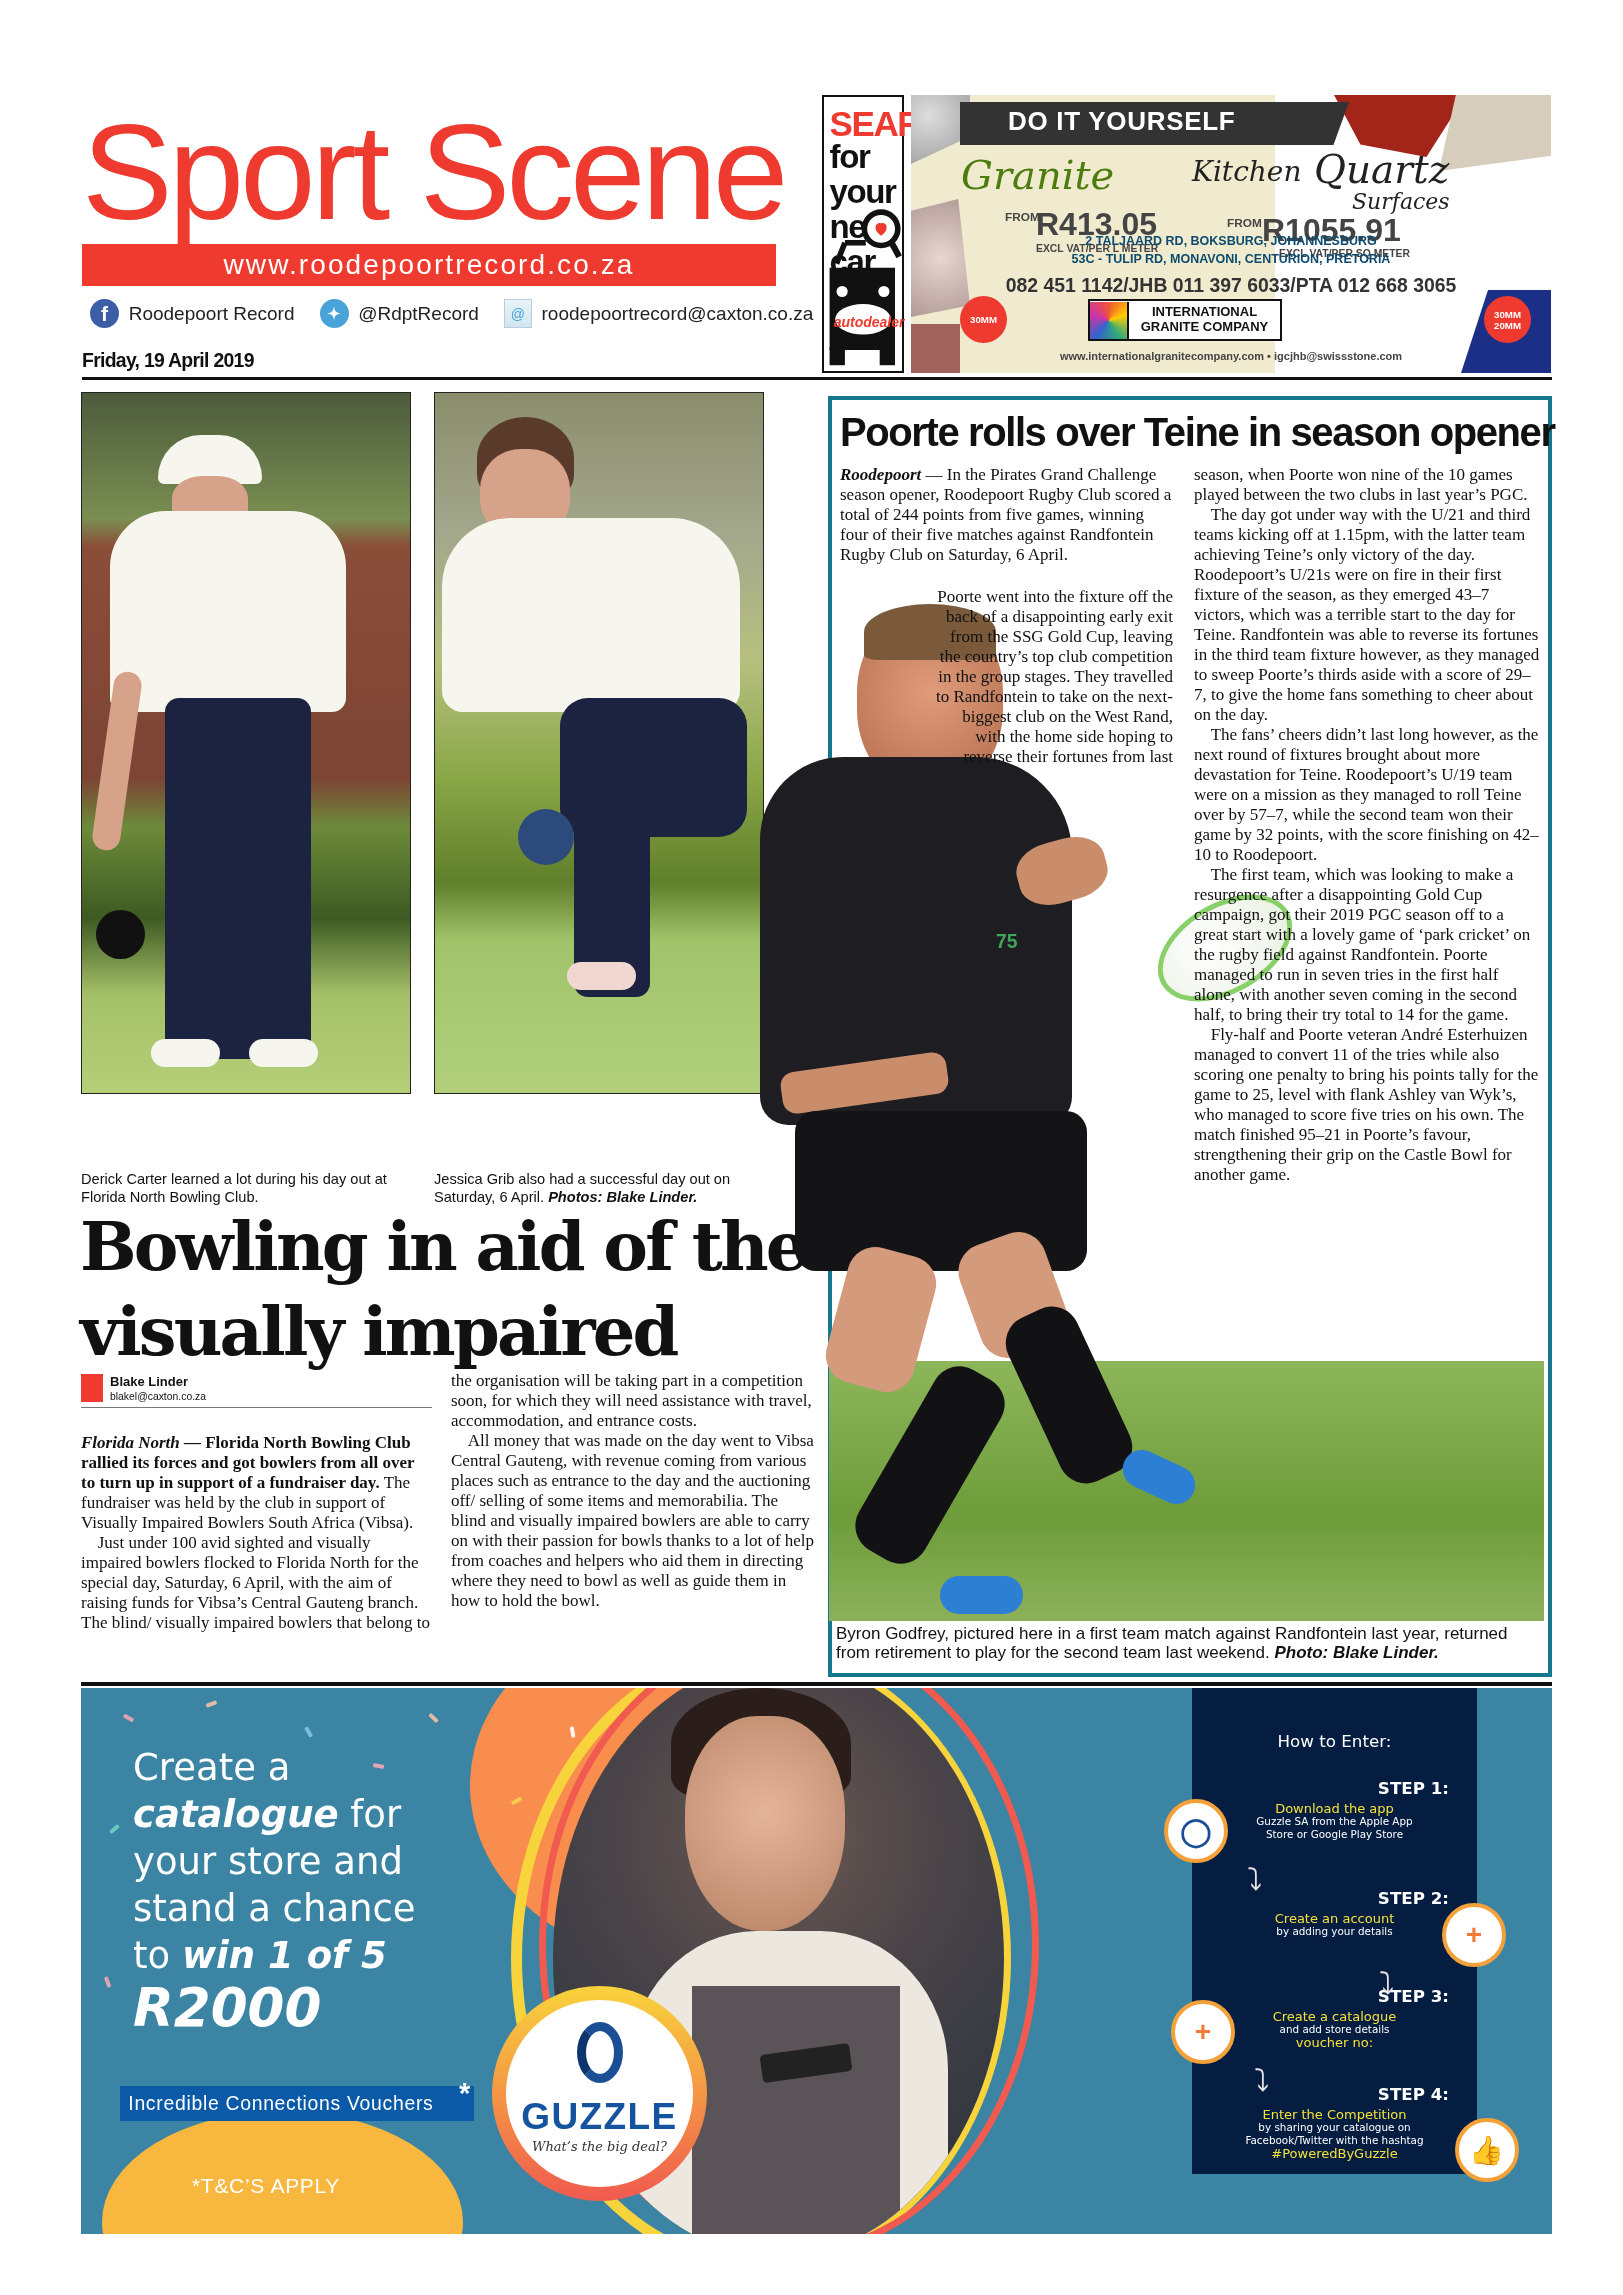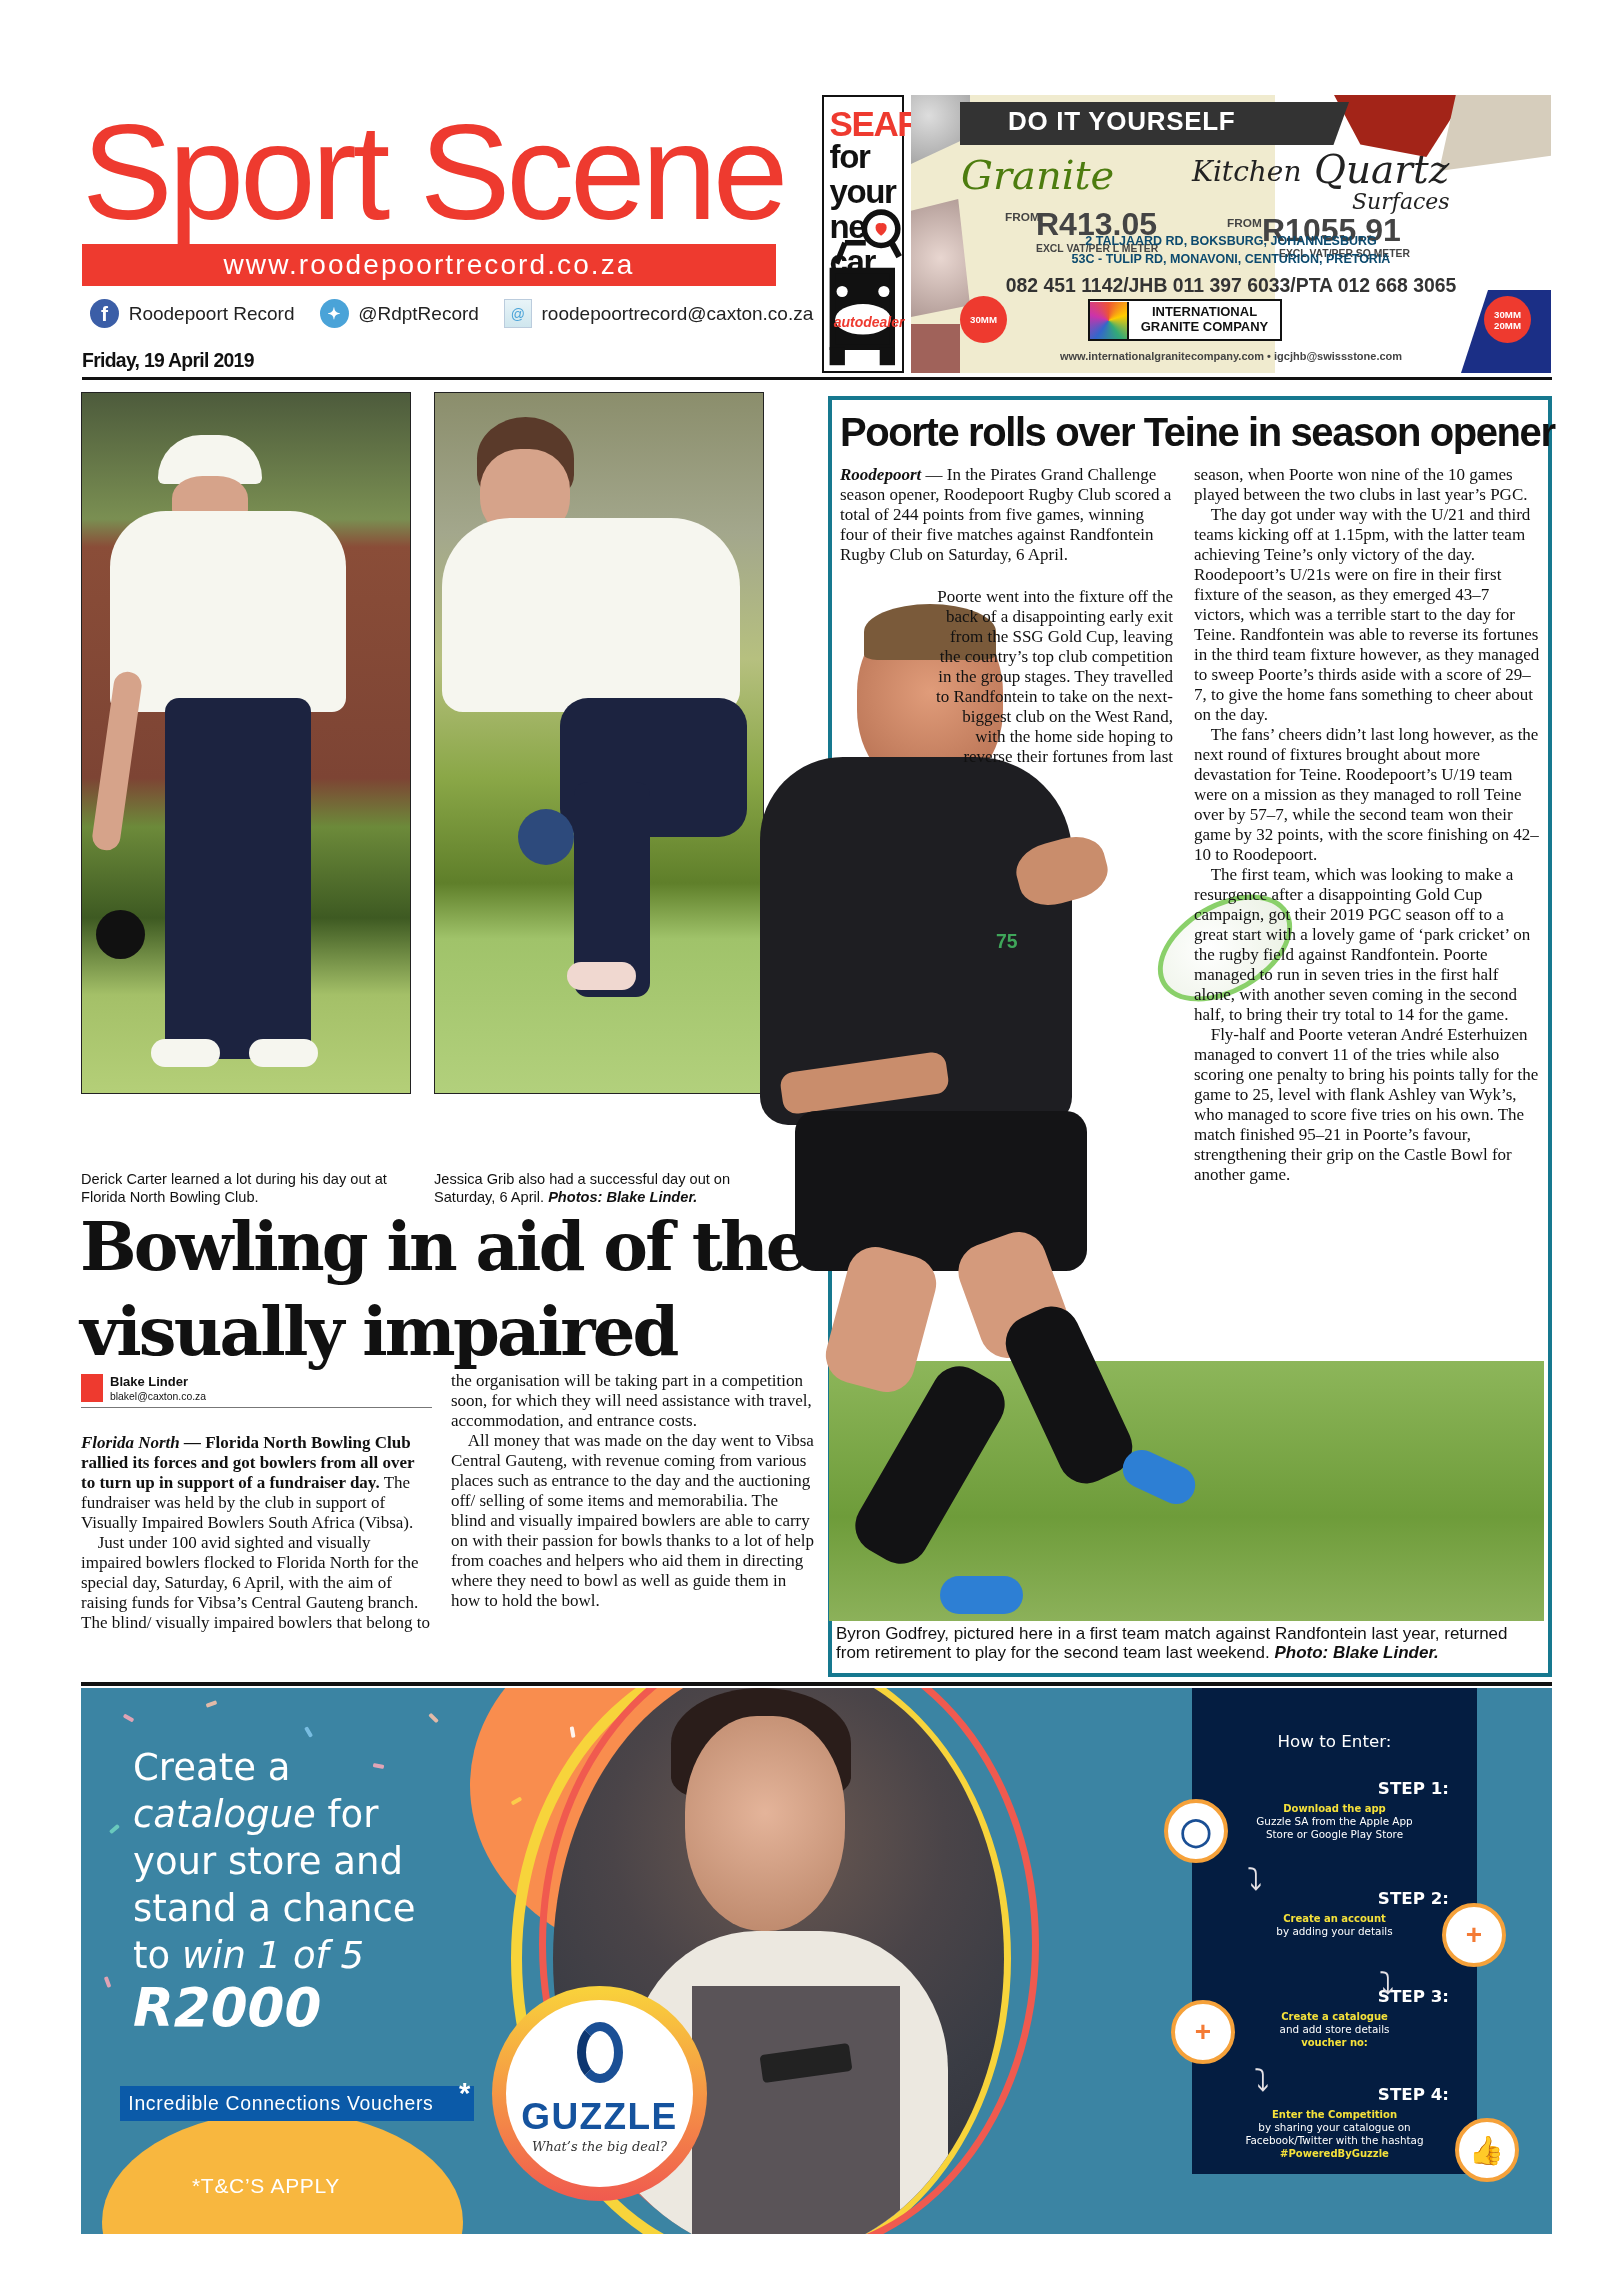--- a/index.html
+++ b/index.html
@@ -91,35 +91,35 @@
   .gz-orange { position: absolute; left: 389px; top: -83px; width: 444px; height: 361px; border-radius: 50%; background: #f98d4e; }
   .gz-yellow-bottom { position: absolute; left: 21px; top: 423px; width: 361px; height: 222px; border-radius: 50%; background: #f8b73f; }
   .gz-photo-ring { position: absolute; left: 430px; top: -42px; width: 500px; height: 625px; border-radius: 50%; border: 11px solid #f7d43b; }
   .gz-photo-ring2 { position: absolute; left: 458px; top: -56px; width: 500px; height: 625px; border-radius: 50%; border: 7px solid #f05a4f; }
   .gz-photo { position: absolute; left: 472px; top: -28px; width: 451px; height: 597px; border-radius: 50%; background: radial-gradient(circle at 50% 30%, #6c5a52 0%, #4a4448 35%, #3a3c44 60%, #2c2e36 100%); overflow: hidden; }
   .gz-face { position: absolute; left: 132px; top: 56px; width: 160px; height: 215px; border-radius: 45% 45% 48% 48%; background: radial-gradient(circle at 50% 45%, #e4b49a, #b88366); }
   .gz-hair { position: absolute; left: 118px; top: 28px; width: 180px; height: 111px; border-radius: 50% 50% 20% 20%; background: #2a1d1a; }
   .gz-shirt { position: absolute; left: 76px; top: 271px; width: 319px; height: 347px; border-radius: 40% 40% 0 0; background: #ece8e0; }
   .gz-apron { position: absolute; left: 139px; top: 326px; width: 208px; height: 292px; background: #5a5458; }
   .gz-headline { position: absolute; left: 52px; top: 56px; width: 389px; font-family: "DejaVu Sans", sans-serif; font-size: 37px; line-height: 47px; color: #fff; font-weight: normal; }
-  .gz-headline b { font-weight: normal; font-style: italic; }
+  .gz-headline b { font-weight: bold; font-style: italic; }
   .gz-big { font-size: 53px; font-weight: bold; font-style: italic; line-height: 57px; }
   .gz-voucher { position: absolute; left: 39px; top: 398px; width: 354px; height: 35px; background: #0b5aa8; color: #fff; font-size: 19.4px; line-height: 35px; padding-left: 8.3px; letter-spacing: 0.7px; }
   .gz-star { position: absolute; left: 378px; top: 389px; color: #fff; font-size: 29px; font-weight: bold; }
   .gz-tcs { position: absolute; left: 111px; top: 486px; color: #fff; font-size: 21px; letter-spacing: 0.7px; }
   .gz-logo-ring { position: absolute; left: 411px; top: 298px; width: 215px; height: 215px; border-radius: 50%; background: linear-gradient(#f9d33b, #f05a4f); }
   .gz-logo { position: absolute; left: 425px; top: 312px; width: 187px; height: 187px; border-radius: 50%; background: #fff; text-align: center; }
   .gz-logo-mark { position: absolute; left: 71px; top: 22px; width: 46px; height: 61px; border-radius: 50%; border: 9.7px solid #1a4f95; border-left-color: #0d3670; }
   .gz-logo-name { position: absolute; left: 0; width: 187px; top: 96px; font-size: 37px; font-weight: bold; color: #15539e; letter-spacing: 1.4px; }
   .gz-logo-tag { position: absolute; left: 0; width: 187px; top: 139px; font-family: "DejaVu Serif", serif; font-style: italic; font-size: 13px; color: #333; }
   .gz-howto { position: absolute; left: 1111px; top: 0; width: 285px; height: 486px; background: #041d41; color: #fff; text-align: center; font-family: "DejaVu Sans", sans-serif; }
   .gz-howto-title { position: absolute; left: 0; width: 285px; top: 43px; font-size: 16.7px; }
   .gz-step { position: absolute; left: 28px; width: 229px; }
   .gz-step-h { font-size: 16.7px; font-weight: bold; margin-bottom: 4.2px; text-align: right; }
-  .gz-step-hl { font-size: 10px; font-weight: bold; color: #f5e13a; line-height: 13px; }
+  .gz-step-hl { font-size: 13px; font-weight: normal; color: #f5e13a; line-height: 13px; }
   .gz-step-t { font-size: 10.4px; line-height: 13px; }
   .gz-bubble { position: absolute; width: 64px; height: 64px; border-radius: 50%; background: #fff; border: 4.9px solid #f5a13a; display: flex; align-items: center; justify-content: center; font-size: 28px; font-weight: bold; }
   .gz-arrow { position: absolute; color: #e6e2e6; font-size: 30.5px; }
   .confetti { position: absolute; width: 11px; height: 4.2px; border-radius: 1.4px; opacity: 0.9; }
 </style>
 </head>
 <body>
 
 <div class="abs masthead-title">Sport Scene</div>
 <div class="abs url-bar">www.roodepoortrecord.co.za</div>

